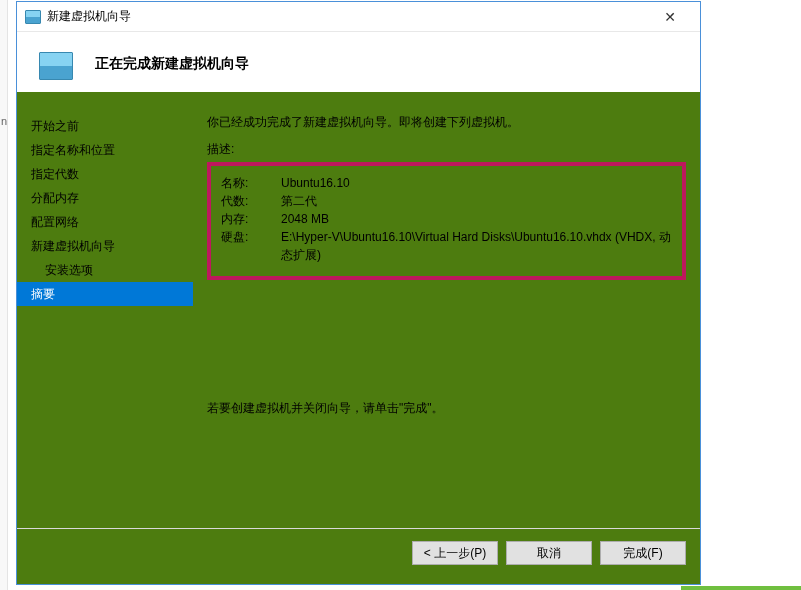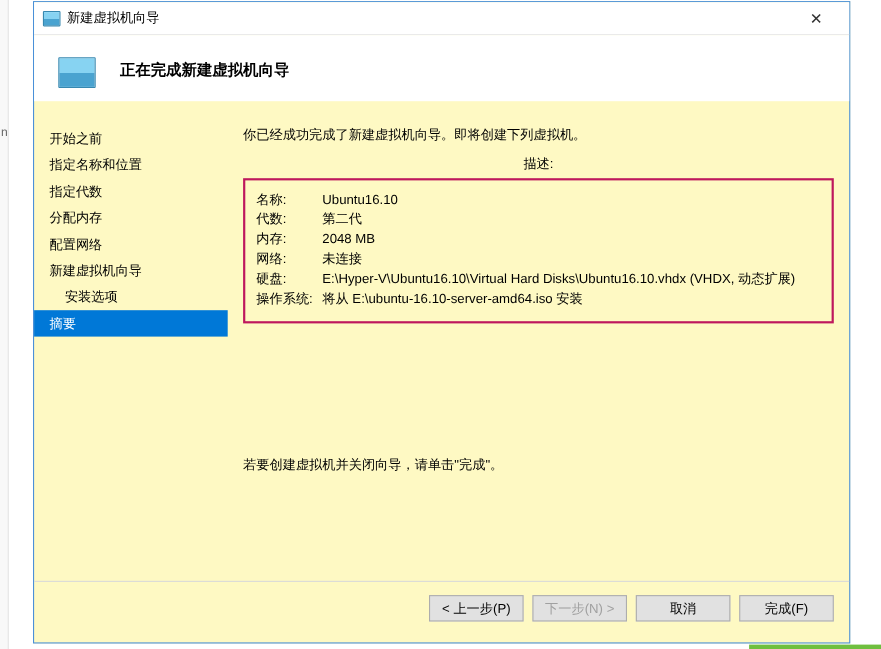--- a/index.html
+++ b/index.html
@@ -9,26 +9,26 @@
       font-family: "Microsoft YaHei", "Segoe UI", Tahoma, sans-serif;
     }
     body {
       background: #fff;
       width: 801px;
       height: 590px;
       overflow: hidden;
       position: relative;
     }
     .window {
-      width: 743px;
+      width: 685px;
       height: 584px;
       border: 1px solid #4a90d9;
-      background: #fef9c3;
-      position: absolute;
-      left: 30px;
+      background: #4d7c0f;
+      position: absolute;
+      left: 16px;
       top: 1px;
     }
     .titlebar {
       height: 30px;
       display: flex;
       align-items: center;
       padding: 0 8px;
       background: #fff;
       border-bottom: 1px solid #e8e8e8;
     }
@@ -107,24 +107,23 @@
     }
     .content-intro {
       font-size: 12px;
       color: #000;
       margin-bottom: 10px;
     }
     .desc-label {
       font-size: 12px;
       color: #000;
       margin-bottom: 4px;
-      text-align: center;
     }
     .desc-box {
-      border: 2px solid #be185d;
+      border: 4px solid #be185d;
       padding: 8px 10px 12px 10px;
       margin-bottom: 8px;
     }
     .desc-row {
       display: flex;
       font-size: 12px;
       line-height: 18px;
       color: #000;
     }
     .desc-key {
@@ -227,38 +226,29 @@
           </div>
         <div class="desc-row">
             <span class="desc-key">代数:</span>
             <span class="desc-val">第二代</span>
           </div>
         <div class="desc-row">
             <span class="desc-key">内存:</span>
             <span class="desc-val">2048 MB</span>
           </div>
         <div class="desc-row">
-            <span class="desc-key">网络:</span>
-            <span class="desc-val">未连接</span>
-          </div>
-        <div class="desc-row">
             <span class="desc-key">硬盘:</span>
             <span class="desc-val">E:\Hyper-V\Ubuntu16.10\Virtual Hard Disks\Ubuntu16.10.vhdx (VHDX, 动态扩展)</span>
-          </div>
-        <div class="desc-row">
-            <span class="desc-key">操作系统:</span>
-            <span class="desc-val">将从 E:\ubuntu-16.10-server-amd64.iso 安装</span>
           </div>
       </div>
       <div class="content-footer">若要创建虚拟机并关闭向导，请单击"完成"。</div>
     </div>
   </div>
 
   <div class="footer">
     <button class="btn">&lt; 上一步(P)</button>
-    <button class="btn" disabled="">下一步(N) &gt;</button>
     <button class="btn">取消</button>
     <button class="btn">完成(F)</button>
   </div>
 
 </div>
 
 <div class="corner-green"></div>
 
 </body></html>

